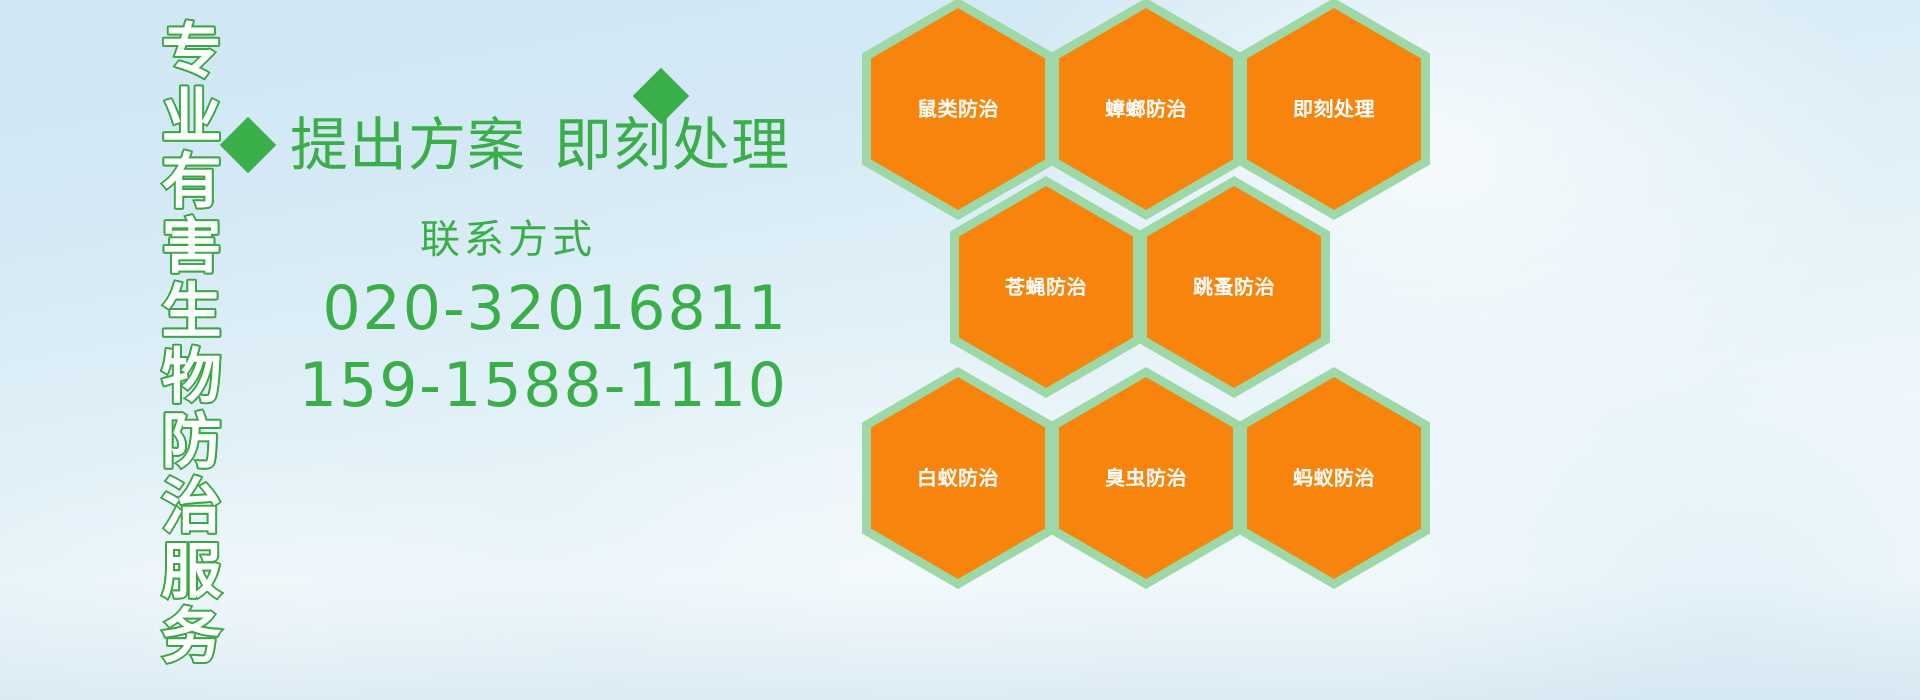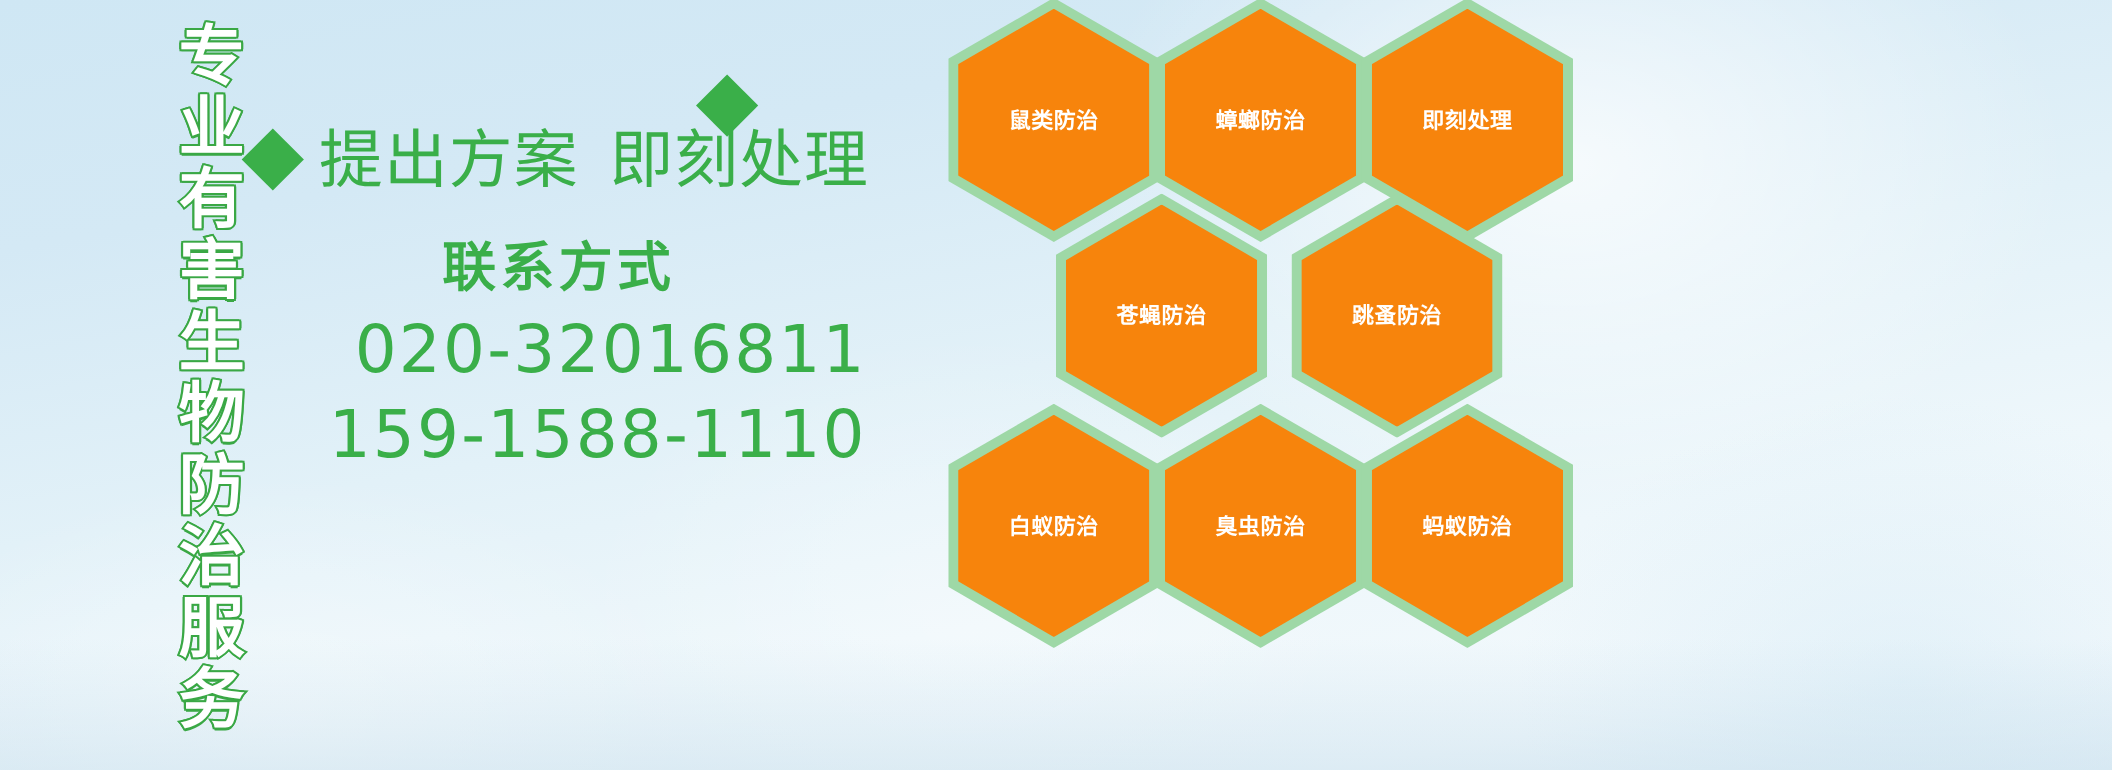--- a/index.html
+++ b/index.html
@@ -113,22 +113,22 @@
   }
   .feature-label { line-height: 1; }
 
   #contact-block {
     margin-top: 42px;
     text-align: center;
     width: 560px;
   }
   #contact-heading {
     color: #3aaf49;
-    font-size: 49px;
-    font-weight: 700;
+    font-size: 40px;
+    font-weight: 400;
     letter-spacing: 4px;
     line-height: 1.15;
     margin-bottom: 8px;
   }
   .phone-line {
     color: #3aaf49;
     font-size: 60px;
     font-weight: 400;
     letter-spacing: 2px;
     line-height: 1.28;
@@ -142,21 +142,21 @@
     left: 862px;
     top: -6px;
     width: 600px;
     height: 560px;
   }
   .hex-row {
     position: absolute;
     display: flex;
   }
   .hex-row.row-top    { left: 0px;   top: 4px; }
-  .hex-row.row-middle { left: 98px;  top: 182px; gap: 26px; }
+  .hex-row.row-middle { left: 88px;  top: 182px; }
   .hex-row.row-bottom { left: 0px;   top: 373px; }
 
   .hex {
     position: relative;
     width: 192px;
     height: 222px;
     margin-right: -4px;
     display: flex;
     align-items: center;
     justify-content: center;

